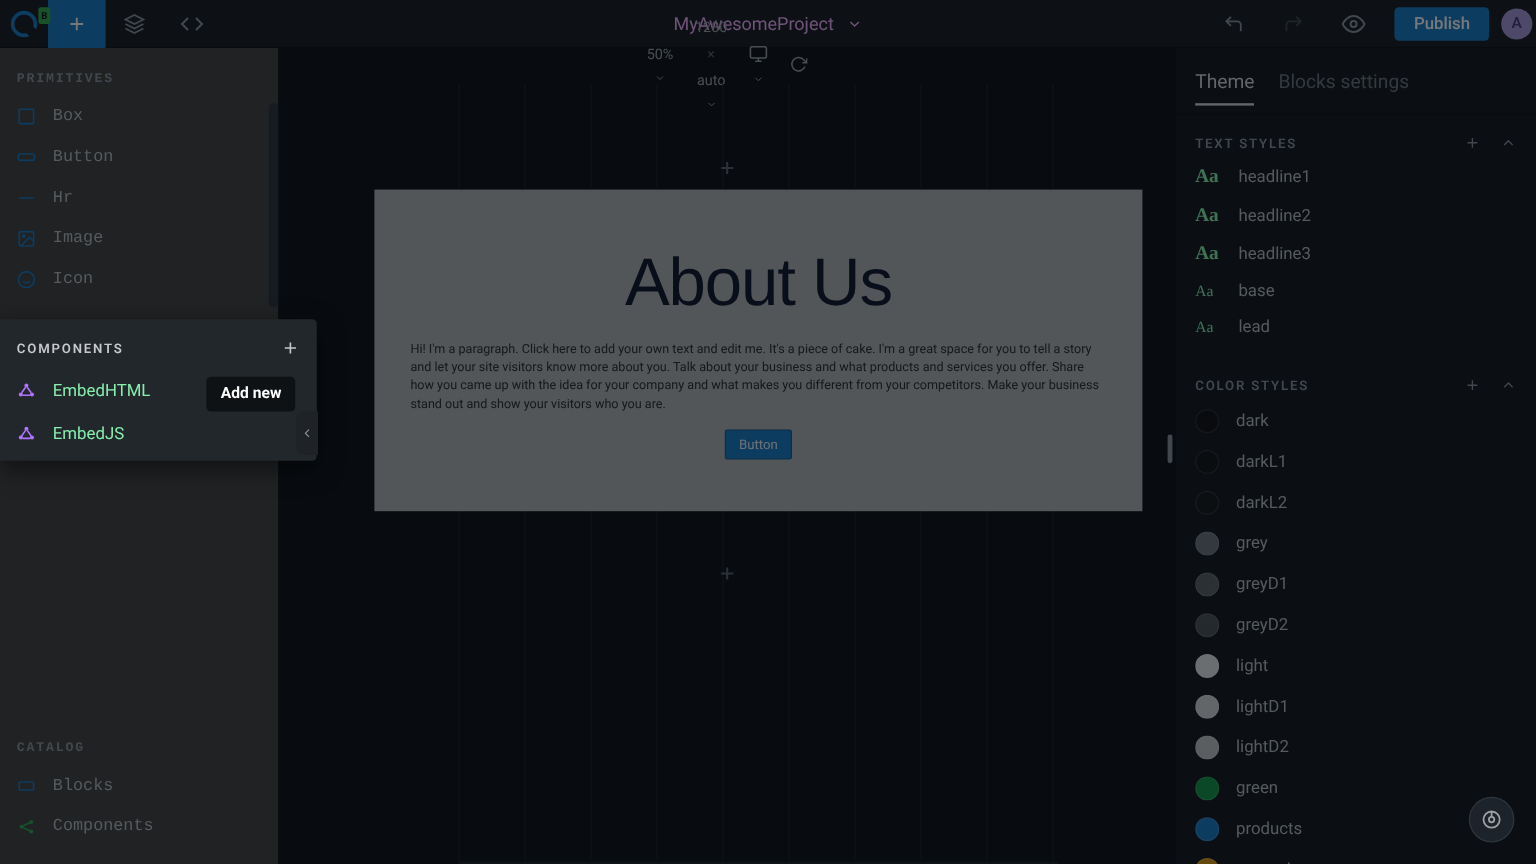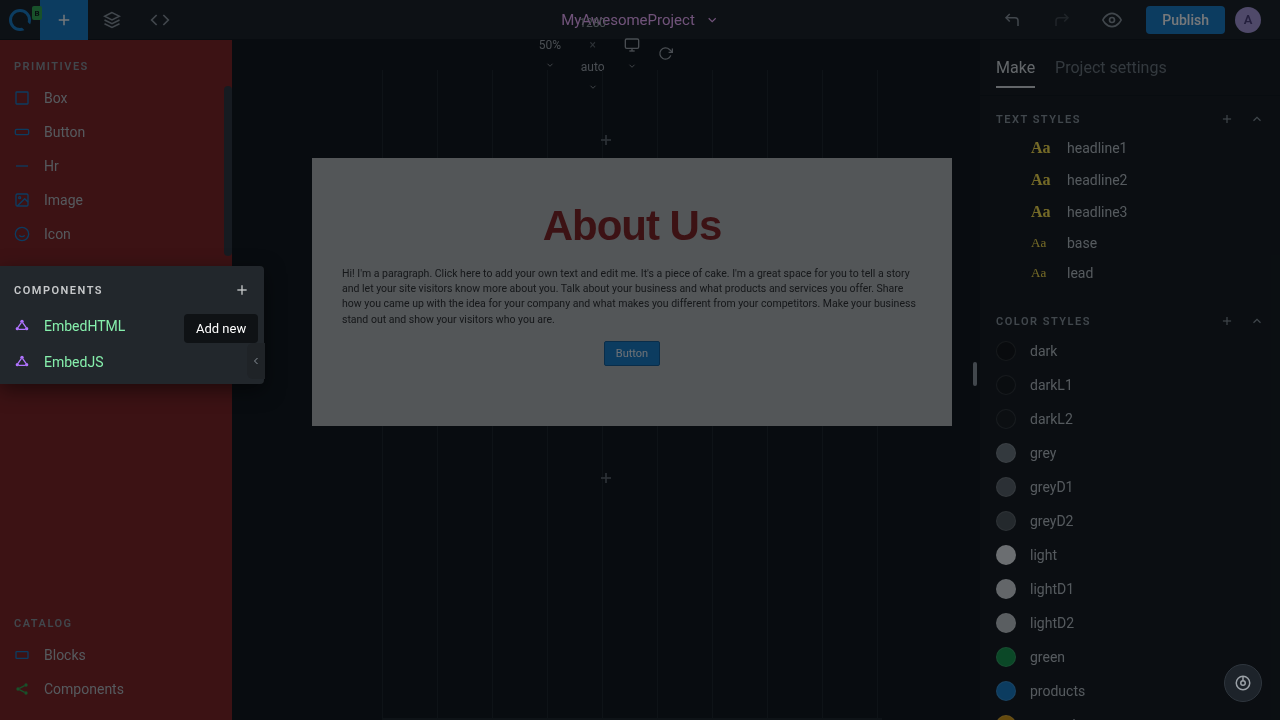--- a/index.html
+++ b/index.html
@@ -8,78 +8,78 @@
 
   
   .topbar { height:40px; background:#171c20; display:flex; align-items:center; position:relative; border-bottom:1px solid #0d1114; }
   .logo { width:40px; height:40px; display:flex; align-items:center; justify-content:center; }
   .logo-ring { width:22px; height:22px; border:3px solid #167ac6; border-radius:50%; position:relative; }
   .logo-ring::after { content:""; position:absolute; bottom:-2px; right:-2px; width:8px; height:8px; background:#171c20; transform:rotate(45deg); }
   .logo-badge { position:absolute; top:6px; left:32px; width:10px; height:14px; background:#2fa84f; border-radius:2px; color:#0d1114; font-size:8px; font-weight:700; display:flex; align-items:center; justify-content:center; }
   .topbtn { width:48px; height:40px; display:flex; align-items:center; justify-content:center; color:#8a929a; cursor:pointer; }
   .topbtn.active { background:#167ac6; color:#fff; }
   .project-name { position:absolute; left:50%; transform:translateX(-50%); display:flex; align-items:center; gap:10px; color:#f0abfc; font-size:15px; }
-  .top-right { margin-left:auto; display:flex; align-items:center; gap:2px; padding-right:19px; }
+  .top-right { margin-left:auto; display:flex; align-items:center; gap:2px; padding-right:3px; }
   .publish-btn { background:#167ac6; color:#fff; padding:6px 16px; border-radius:4px; font-size:14px; font-weight:500; margin:0 8px; cursor:pointer; }
   .avatar { width:26px; height:26px; border-radius:50%; background:#a898d9; color:#4a3a79; display:flex; align-items:center; justify-content:center; font-size:13px; font-weight:600; }
 
   
-  .left-panel { position:absolute; top:40px; left:0; width:232px; bottom:0; background:#7f1d1d; overflow:hidden; }
+  .left-panel { position:absolute; top:40px; left:0; width:232px; bottom:0; background:#404040; overflow:hidden;font-family:Liberation Mono, monospace; }
   .section-title { font-size:11px; letter-spacing:1.5px; color:#8a929a; font-weight:600; padding:20px 14px 8px; }
   .prim-list, .cat-list { display:flex; flex-direction:column; }
   .prim-item, .cat-item { display:flex; align-items:center; gap:14px; padding:9px 14px; font-size:14px; color:#b7bcc1; cursor:pointer; }
   .prim-item .picon, .cat-item .picon { width:16px; height:16px; color:#167ac6; flex-shrink:0; }
   .scrollbar-track { position:absolute; top:46px; right:0; width:8px; height:190px; }
   .scrollbar-thumb { position:absolute; top:0; width:8px; height:170px; background:#2b323a; border-radius:4px; }
 
   
   .components-pop { position:absolute; top:266px; left:0; width:264px; background:#22272c; border-radius:0 4px 4px 0; box-shadow:0 6px 20px rgba(0,0,0,.5); z-index:5; padding-bottom:4px; }
   .comp-head { display:flex; align-items:center; justify-content:space-between; padding:16px 14px 10px; }
   .comp-head .t { font-size:11px; letter-spacing:1.5px; color:#c7c9cb; font-weight:600; }
   .comp-head .plus { color:#c7c9cb; cursor:pointer; }
   .comp-item { display:flex; align-items:center; gap:14px; padding:10px 14px; font-size:14px; color:#86efac; cursor:pointer; position:relative; }
   .comp-item .picon { width:16px; height:16px; color:#b174ff; flex-shrink:0; position:relative; }
   .comp-collapse { position:absolute; right:-1px; top:50%; transform:translateY(18px); width:18px; height:36px; background:#1f2327; border-radius:6px 0 0 6px; display:flex; align-items:center; justify-content:center; color:#8a929a; cursor:pointer; }
-  .tooltip { position:absolute; top:314px; left:184px; background:#0f1215; color:#fff; font-size:13px; font-weight:400; padding:7px 12px; border-radius:4px; z-index:6; white-space:nowrap; }
+  .tooltip { position:absolute; top:314px; left:172px; background:#0f1215; color:#fff; font-size:13px; font-weight:700; padding:7px 12px; border-radius:4px; z-index:6; white-space:nowrap; }
 
   .catalog-area { position:absolute; left:0; right:0; bottom:0; }
 
   
   .canvas-wrap { position:absolute; top:40px; left:232px; right:300px; bottom:0; background:#0d1114; }
   .canvas-toolbar { height:24px; display:flex; align-items:center; justify-content:center; gap:18px; color:#9ba1a7; font-size:12px; border-bottom:1px solid transparent; margin-top:2px; }
   .canvas-toolbar .seg { display:flex; align-items:center; gap:8px;flex-direction:column; }
   .canvas-toolbar .sep { color:#5c636a; }
   .grid-lines { position:absolute; top:30px; left:0; right:0; bottom:0; pointer-events:none; }
   .vline { position:absolute; top:0; bottom:0; width:1px; background:#1a1f24; }
 
   .canvas-inner { position:absolute; top:30px; left:0; right:0; bottom:0; }
   .add-circle { position:absolute; left:50%; transform:translateX(-50%); width:20px; height:20px; color:#5c636a; cursor:pointer; }
   .add-circle.top { top:60px; }
   .add-circle.bot { top:398px; }
 
   .page-card { position:absolute; top:88px; left:80px; width:640px; height:268px; background:#b1b3b4; color:#1c1c1c; padding:44px 30px 28px; }
-  .page-card h1 { font-family: Arial, sans-serif; font-weight:700; font-size:42px; text-align:center; color:#7f1d1d; letter-spacing:-1px; }
+  .page-card h1 { font-family: Arial, sans-serif; font-weight:400; font-size:56px; text-align:center; color:#0f172a; letter-spacing:-1px; }
   .page-card p { font-size:10.5px; line-height:1.45; color:#2a2a2a; margin:16px 0 14px; }
   .page-card .btn { display:block; width:56px; margin:0 auto; background:#167ac6; color:#e8eef4; font-size:11px; text-align:center; padding:5px 0; border-radius:2px; border:1px solid #0f5a94; cursor:pointer; }
 
   .page-strip { position:absolute; left:150px; width:500px; top:678px; height:42px; background:#1a1f24; }
   .sel-handle { position:absolute; right:3px; top:292px; width:4px; height:24px; background:#8a929a; border-radius:2px; }
 
   
   .right-panel { position:absolute; top:40px; right:0; width:300px; bottom:0; background:#12161a; padding:0 0 0 0; overflow:hidden; }
   .rp-tabs { display:flex; gap:20px; padding:18px 16px 8px; font-size:16px; border-bottom:1px solid #0d1114; }
   .rp-tab { color:#6c737a; cursor:pointer; padding-bottom:10px; }
   .rp-tab.active { color:#d4d7da; position:relative; }
   .rp-tab.active::after { content:""; position:absolute; left:0; right:0; bottom:-1px; height:2px; background:#d4d7da; }
   .rp-section-head { display:flex; align-items:center; justify-content:space-between; padding:16px 16px 6px; }
   .rp-section-head .t { font-size:11px; letter-spacing:1.5px; color:#8a929a; font-weight:600; }
   .rp-section-head .icons { display:flex; gap:16px; color:#8a929a; }
   .style-list { display:flex; flex-direction:column; }
   .style-item { display:flex; align-items:center; gap:14px; padding:7px 16px; font-size:14px; color:#b7bcc1; cursor:pointer; }
-  .aa { font-family: Georgia, serif; font-weight:700; font-size:16px; color:#fde047; width:22px; text-align:left;margin-left:35px; }
+  .aa { font-family: Georgia, serif; font-weight:700; font-size:16px; color:#86efac; width:22px; text-align:left; }
   .aa.small { font-size:13px; font-weight:400; }
   .swatch { width:20px; height:20px; border-radius:50%; border:1px solid rgba(255,255,255,.12); flex-shrink:0; }
 
   
   .dim { position:absolute; inset:0; background:rgba(6,9,12,0.55); pointer-events:none; z-index:4; }
 
   
   .help-bubble { position:absolute; right:18px; bottom:18px; width:38px; height:38px; border-radius:50%; background:#1d232a; border:1px solid #2f363e; display:flex; align-items:center; justify-content:center; color:#9ba1a7; z-index:7; cursor:pointer; }
 
   svg { display:block; }
@@ -290,22 +290,22 @@
           <line x1="6" y1="12" x2="18" y2="12"></line>
         </svg>
     </div>
     <div class="sel-handle"></div>
   </div>
   <div class="page-strip"></div>
 </div>
 
 <div class="right-panel">
   <div class="rp-tabs">
-    <div class="rp-tab active">Make</div>
-    <div class="rp-tab">Project settings</div>
+    <div class="rp-tab active">Theme</div>
+    <div class="rp-tab">Blocks settings</div>
   </div>
 
   <div class="rp-section-head">
     <span class="t">TEXT STYLES</span>
     <span class="icons">
       <svg width="14" height="14" viewBox="0 0 24 24" fill="none" stroke="currentColor" stroke-width="2">
           <line x1="12" y1="5" x2="12" y2="19"></line>
           <line x1="5" y1="12" x2="19" y2="12"></line>
         </svg>
       <svg width="14" height="14" viewBox="0 0 24 24" fill="none" stroke="currentColor" stroke-width="2">

